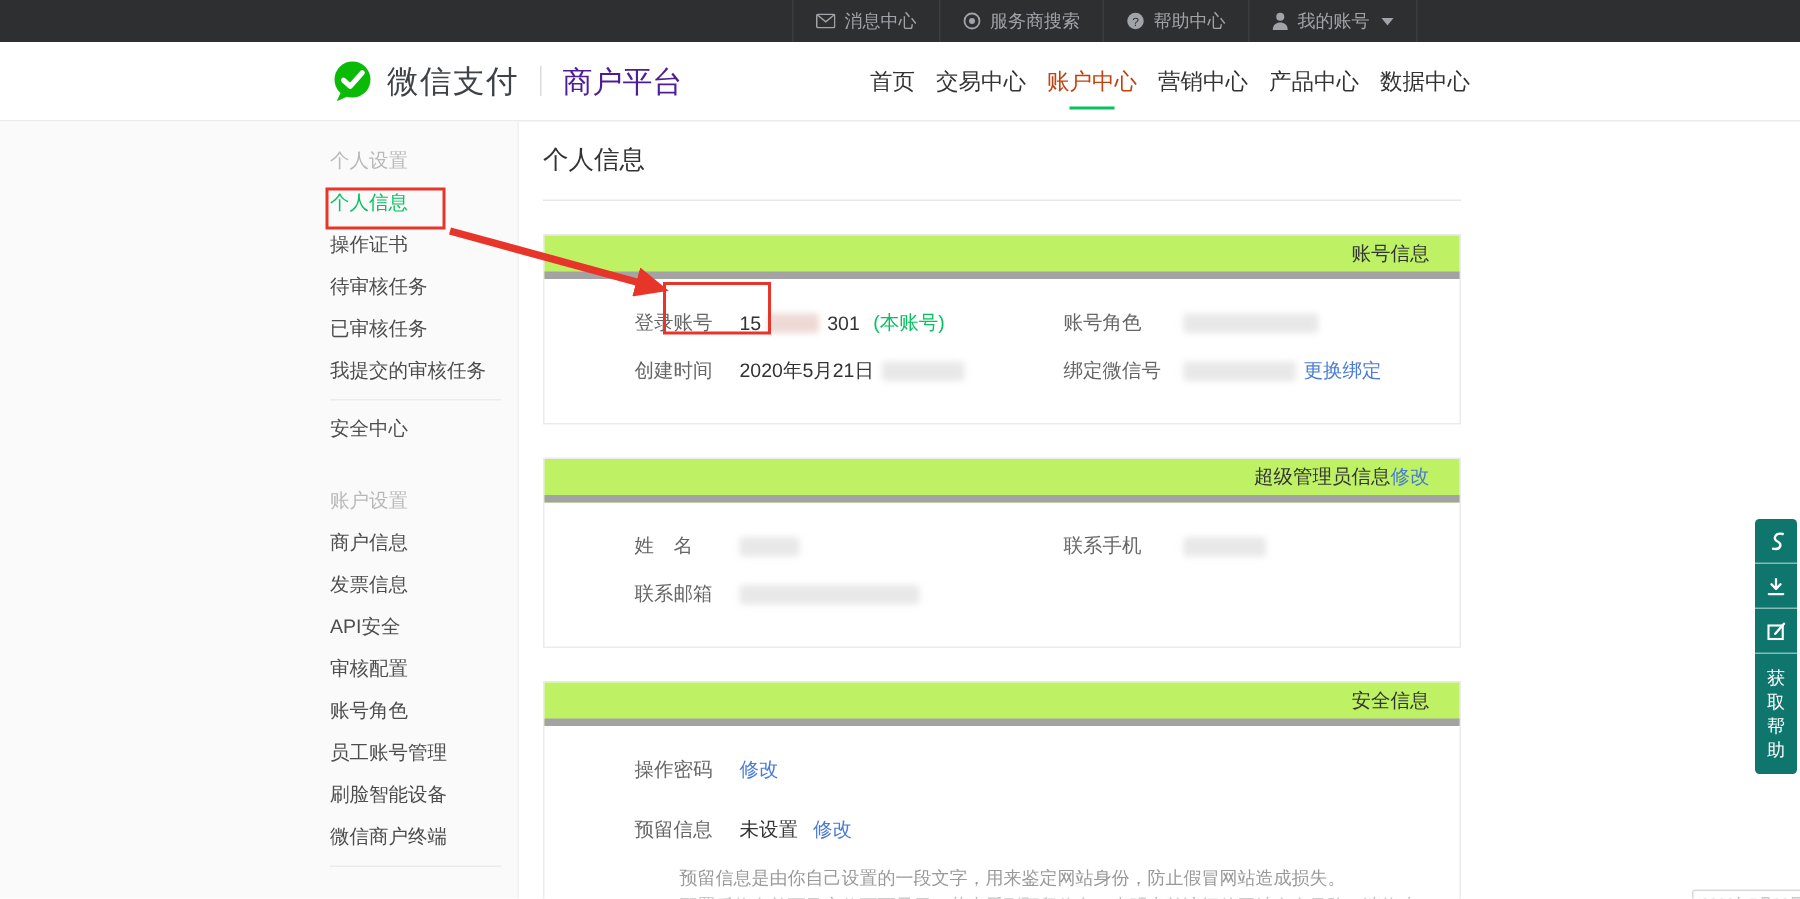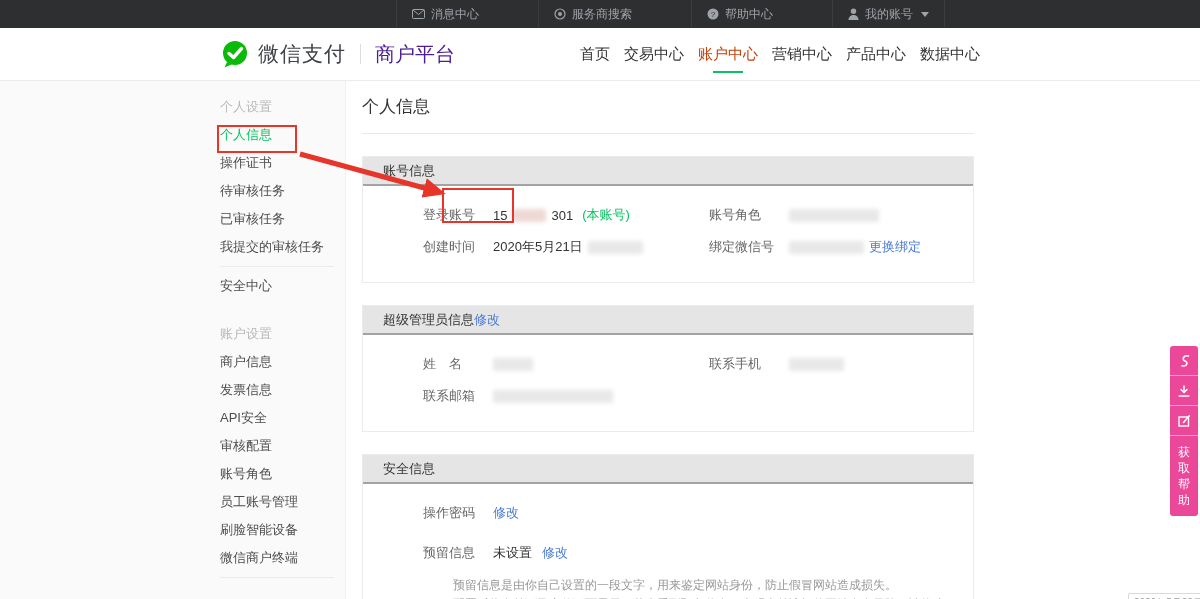--- a/index.html
+++ b/index.html
@@ -4,21 +4,21 @@
 <style>
   * { margin:0; padding:0; box-sizing:border-box; }
   html,body { width:1200px; height:599px; overflow:hidden; background:#fff;
     font-family:"Liberation Sans","DejaVu Sans",sans-serif; }
   body { position:relative; }
 
   
   .topbar { height:28px; background:#2e2f31; display:flex; justify-content:flex-end; align-items:stretch; }
   .tb-items { display:flex; margin-right:255px; }
   .tb-item { display:flex; align-items:center; gap:6px; padding:0 15px; font-size:12px;
-    color:#a0a3a8; cursor:pointer; border-left:1px solid #3c3d40;margin-left:44px; }
+    color:#a0a3a8; cursor:pointer; border-left:1px solid #3c3d40; }
   .tb-item:last-child { border-right:1px solid #3c3d40; }
   .tb-item svg { display:block; }
   .caret { width:0; height:0; border-left:4px solid transparent; border-right:4px solid transparent;
     border-top:5px solid #a0a3a8; margin-left:2px; }
 
   
   .header { height:53px; background:#fff; border-bottom:1px solid #ececec; }
   .hwrap { width:760px; margin:0 auto; height:100%; display:flex; align-items:center; }
   .logo { display:flex; align-items:center; }
   .brand { font-size:21px; color:#3f4347; margin-left:8px; letter-spacing:1px;font-family:Liberation Serif, serif; }
@@ -40,22 +40,22 @@
   .side-item { height:28px; line-height:28px; color:#4d4d4d; cursor:pointer; }
   .side-item.active { color:#07C160; }
   .side-divider { border:none; border-top:1px solid #ebebeb; margin:5px 0; width:114px; }
   .side-gap { height:20px; }
 
   
   .main { position:absolute; left:362px; top:14px; width:612px; }
   .main-title { font-size:17px; font-weight:normal; color:#333; padding-bottom:15px;
     border-bottom:1px solid #e8e8e8; }
   .sec { border:1px solid #ebebeb; background:#fff; margin-top:22px; }
-  .sec-header { height:29px; background:#e5e5e5; border-bottom:2px solid #a3a3a3;
-    display:flex; align-items:center; justify-content:flex-start; padding:0 20px;
+  .sec-header { height:29px; background:#bef264; border-bottom:5px solid #a3a3a3;
+    display:flex; align-items:center; justify-content:flex-end; padding:0 20px;
     font-size:13px; color:#333; }
   .sec-body { padding:20px 20px 26px; font-size:13px; color:#333; }
   .row { display:flex; margin-bottom:14px;margin-left:40px; }
   .row:last-child { margin-bottom:0; }
   .cell-left { width:286px; display:flex; align-items:center; }
   .cell-right { flex:1; display:flex; align-items:center; }
   .f-label { color:#666; flex-shrink:0; }
   .cell-left .f-label { width:70px; }
   .cell-right .f-label { width:80px; }
   .f-value { display:flex; align-items:center; gap:5px; color:#333;justify-content:space-between; }
@@ -65,21 +65,21 @@
   .green-tag { color:#07C160; margin-left:4px; }
   .link { color:#4a7bd4; text-decoration:none; cursor:pointer; }
   .sec3 .row1 { margin-bottom:22px; }
   .desc { margin-left:70px; margin-top:12px; font-size:12px; color:#999; line-height:19px; }
 
   
   .annotations { position:absolute; left:0; top:0; width:1200px; height:599px;
     pointer-events:none; z-index:50; }
 
   
-  .float-bar { position:absolute; right:2px; top:346px; width:28px; background:#ec4899;
+  .float-bar { position:absolute; right:2px; top:346px; width:28px; background:#0f766e;
     border-radius:3px; overflow:hidden; z-index:40; }
   .fb-btn { height:30px; display:flex; align-items:center; justify-content:center;
     border-bottom:1px solid rgba(255,255,255,.5); cursor:pointer; }
   .fb-help { padding:8px 0; text-align:center; color:#fff; font-size:12px; line-height:16px;
     cursor:pointer; word-break:break-all; width:28px; padding-left:8px; padding-right:8px; }
 
   
   .date-tip { position:absolute; left:1128px; top:593px; background:#fff;
     border:1px solid #d9d9d9; border-radius:2px; padding:2px 5px; font-size:10px;
     color:#999; white-space:nowrap; z-index:30; }

